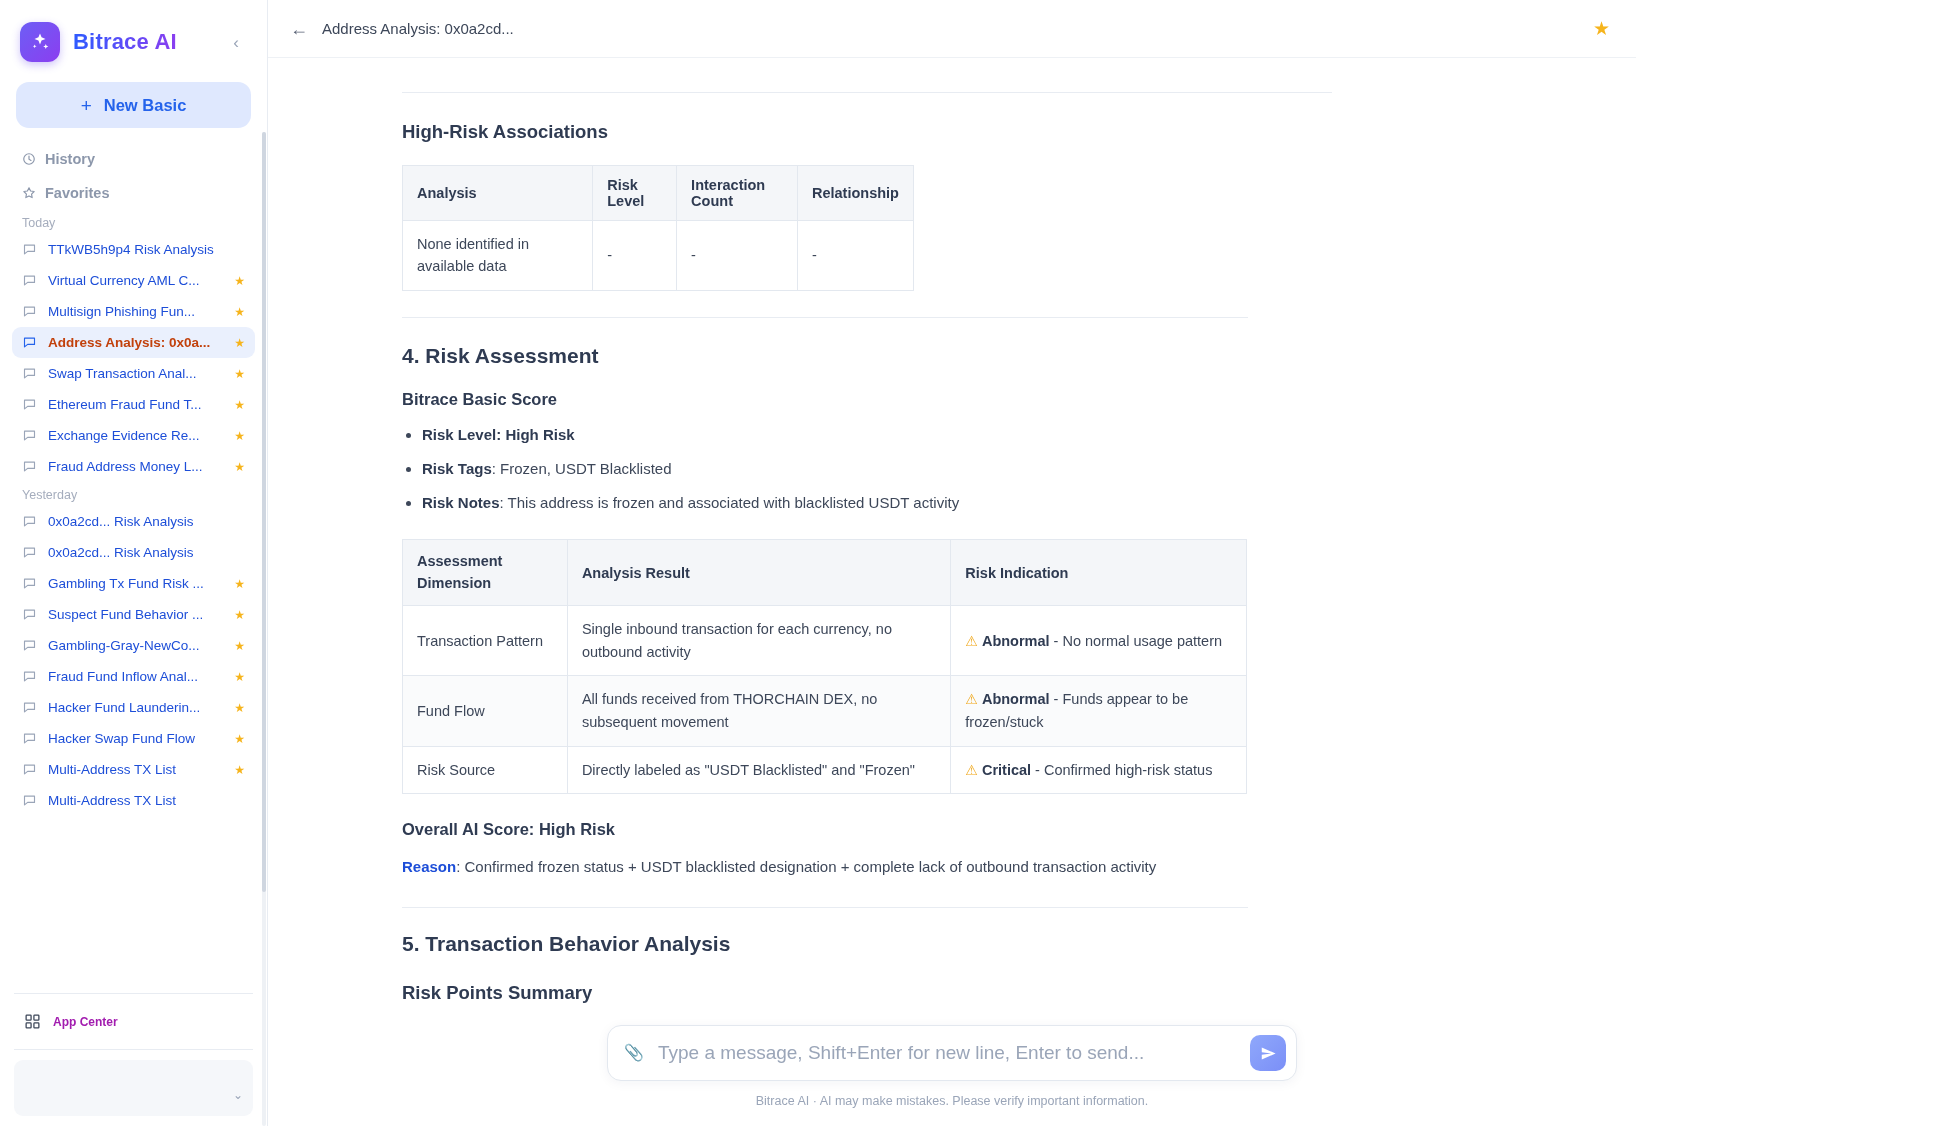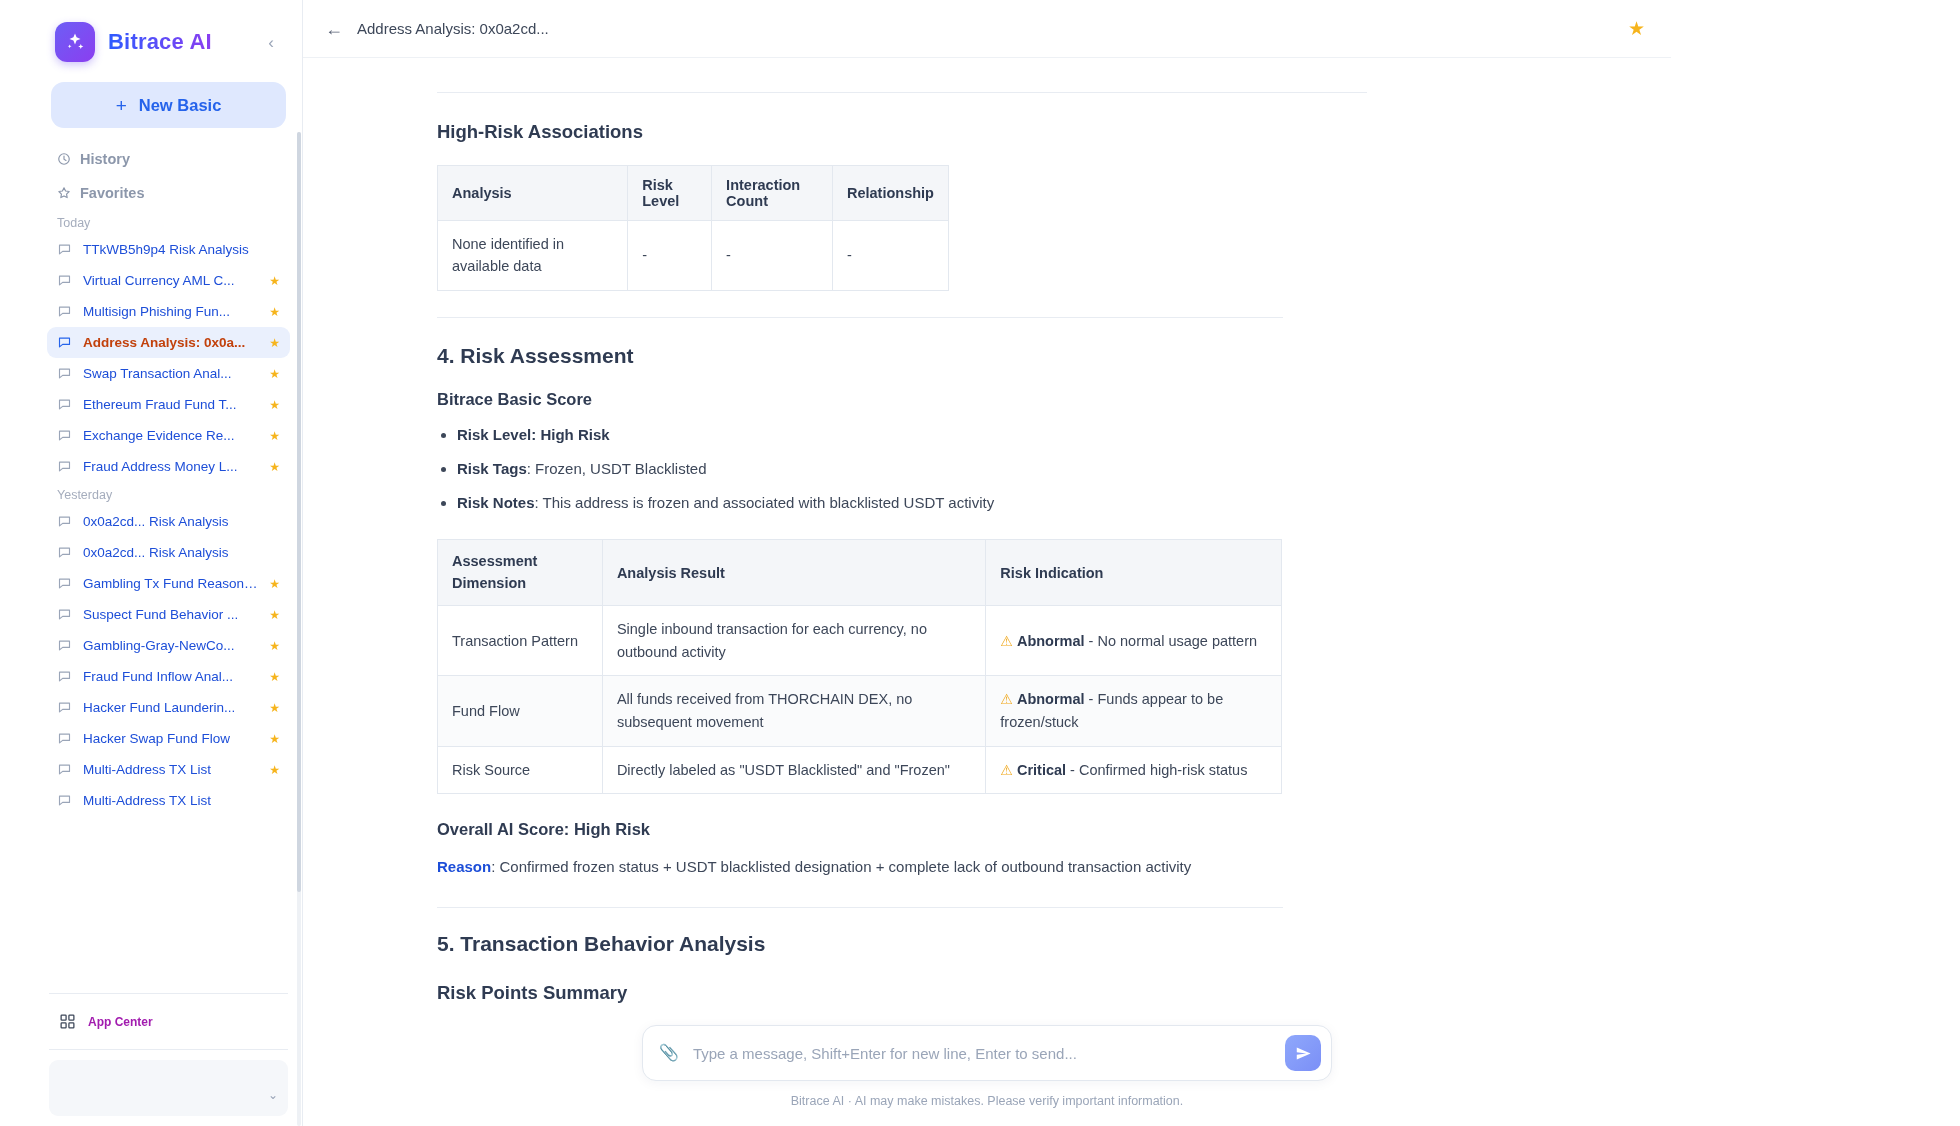--- a/index.html
+++ b/index.html
@@ -2,21 +2,21 @@
 <html><head>
 <meta charset="utf-8">
 <style>
   * { box-sizing: border-box; margin: 0; padding: 0; }
   html, body {
     width: 1960px; height: 1126px;
     font-family: "Liberation Sans", sans-serif;
     background: #ffffff;
     overflow: hidden;
   }
-  .app { display: flex; width: 1636px; height: 1126px; position: relative; margin-left: 35px; }
+  .app { display: flex; width: 1636px; height: 1126px; position: relative; }
 
   
   .sidebar {
     width: 268px; height: 1126px;
     background: #ffffff;
     border-right: 1px solid #e8ecf2;
     display: flex; flex-direction: column;
     position: relative;
     flex: 0 0 268px;
   }
@@ -184,21 +184,21 @@
     display: flex; flex-direction: column; align-items: center; justify-content: flex-end;
     padding-bottom: 18px; pointer-events: none;
   }
   .composer {
     width: 690px; height: 56px; border: 1px solid #e3e8ef; border-radius: 14px;
     background: #fff; display: flex; align-items: center; padding: 0 10px 0 16px;
     box-shadow: 0 2px 12px rgba(20,40,80,.05); pointer-events: auto;
   }
   .clip { color: #9aa5b8; font-size: 16px; cursor: pointer; line-height: 1; }
   .composer input {
-    flex: 1; border: none; outline: none; font-size: 15px;
+    flex: 1; border: none; outline: none; font-size: 19px;
     color: #be185d; padding: 0 14px; background: transparent;
     font-family: "Liberation Sans", sans-serif;
   }
   .composer input::placeholder { color: #9aa5b8; }
   .send-btn {
     width: 36px; height: 36px; border-radius: 10px;
     background: linear-gradient(135deg, #8fa8fb 0%, #7b8ff7 100%);
     display: flex; align-items: center; justify-content: center; cursor: pointer;
   }
   .send-btn svg { width: 17px; height: 17px; }
@@ -337,21 +337,21 @@
           </span>
           <span class="hist-label">0x0a2cd... Risk Analysis</span>
           <span class="star hidden">★</span>
         </div>
         <div class="hist-item">
           <span class="chat-ic">
             <svg viewBox="0 0 24 24" fill="none" stroke="currentColor" stroke-width="1.8">
               <path d="M4 5h16v10H9l-5 4z" stroke-linejoin="round"></path>
             </svg>
           </span>
-          <span class="hist-label">Gambling Tx Fund Reason ...</span>
+          <span class="hist-label">Gambling Tx Fund Risk ...</span>
           <span class="star">★</span>
         </div>
         <div class="hist-item">
           <span class="chat-ic">
             <svg viewBox="0 0 24 24" fill="none" stroke="currentColor" stroke-width="1.8">
               <path d="M4 5h16v10H9l-5 4z" stroke-linejoin="round"></path>
             </svg>
           </span>
           <span class="hist-label">Suspect Fund Behavior ...</span>
           <span class="star">★</span>

